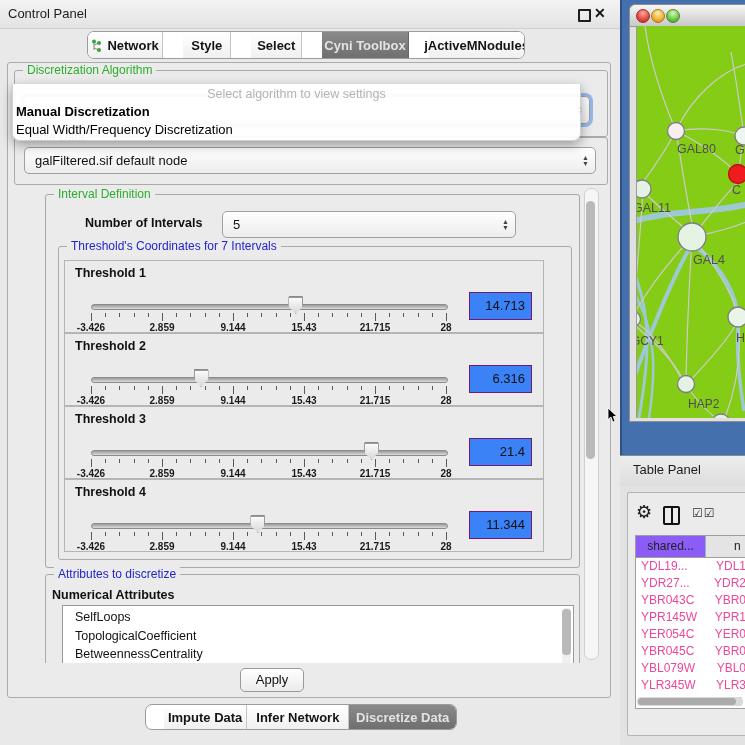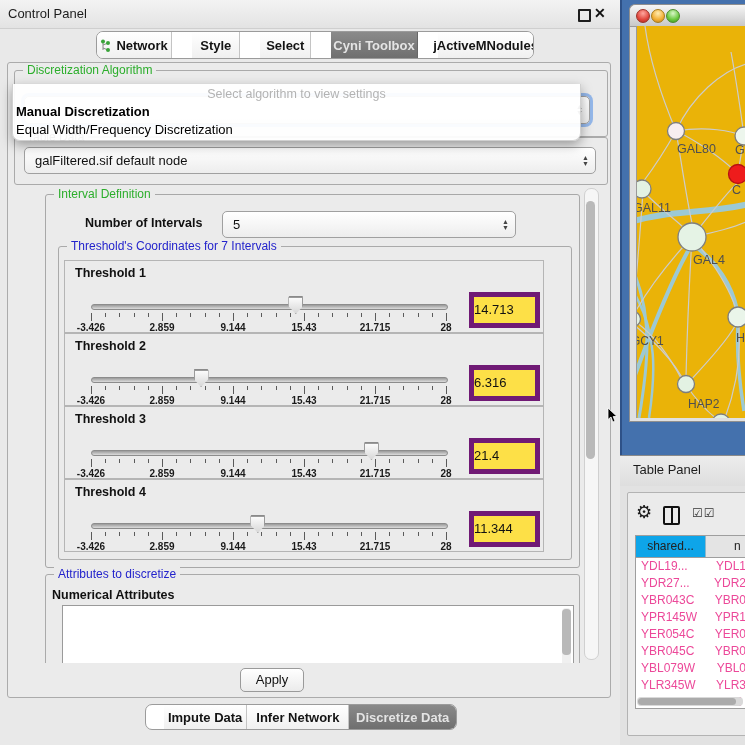--- a/index.html
+++ b/index.html
@@ -12,21 +12,21 @@
             border-bottom:1px solid #cfcfcf;}
   .tb-title{left:8px;top:0;line-height:28px;font-size:13px;color:#1c1c1c;}
   .float-btn{left:578px;top:9px;width:9px;height:9px;border:2px solid #1d1d1d;border-radius:1px;}
   .close-btn{left:594px;top:5px;font-size:14px;font-weight:bold;color:#111;}
 
   .segmented{display:flex;border:1px solid #9b9b9b;border-radius:7px;overflow:hidden;background:#fff;}
   .seg{display:flex;align-items:center;justify-content:center;gap:5px;font-size:13px;font-weight:600;
        color:#141414;background:linear-gradient(#ffffff,#f0f0f0);border-right:1px solid #c4c4c4;}
   .seg:last-child{border-right:none;}
   .seg.sel{background:linear-gradient(#8a8a8a,#6f6f6f);color:#e4e4e4;border-right-color:#676767;}
-  .segtop{left:96px;top:31px;height:26px;width:436px;gap:20px;}
+  .segtop{left:87px;top:31px;height:26px;width:436px;gap:20px;}
   .segbot{left:145px;top:704px;height:24px;width:310px;}
 
   .panel-outer{left:7px;top:62px;width:602px;height:634px;border:1px solid #ababab;border-radius:3px;background:#ebebeb;}
 
   
   .tgroup{position:absolute;border:1px solid #aaaaaa;border-radius:3px;}
   .gtitle{position:absolute;top:-8px;left:8px;background:#ebebeb;padding:0 4px;font-size:12px;line-height:15px;white-space:nowrap;}
   .gt-green{color:#2cae2c;} .gt-blue{color:#2323cc;} .gt-black{color:#2b2b2b;}
 
   
@@ -56,58 +56,58 @@
   .tlabel{position:absolute;left:10px;top:5px;font-size:12.5px;font-weight:bold;color:#111;}
   .track{position:absolute;left:26px;top:43px;width:355px;height:4px;background:linear-gradient(#9a9a9a,#dcdcdc);
          border:1px solid #8c8c8c;border-radius:3px;}
   .handle{position:absolute;top:35px;width:15px;height:17px;background:linear-gradient(#fdfdfd,#d6d6d6);
           border-top:1px solid #8a8a8a;clip-path:polygon(6% 0,94% 0,100% 8%,100% 55%,50% 100%,0 55%,0 8%);
           box-shadow:inset 0 0 0 1px #9a9a9a;}
   .ticks{position:absolute;left:26px;top:52px;width:355px;height:9px;}
   .tick{position:absolute;top:0;width:1px;background:#5a5a5a;}
   .tlabels{position:absolute;left:26px;top:61px;width:355px;height:12px;}
   .tlabels span{position:absolute;transform:translateX(-50%);font-size:10px;font-weight:bold;color:#1a1a1a;white-space:nowrap;}
-  .vbox{position:absolute;left:404px;top:31px;width:55px;height:26px;background:#fde047;border:5px solid #701a75;
-        font-size:13px;line-height:26px;padding-right:6px;}
+  .vbox{position:absolute;left:404px;top:31px;width:55px;height:26px;background:#3b82f6;border:1px solid #701a75;
+        font-size:13px;text-align:right;line-height:26px;padding-right:6px;}
 
   
   .na-label{left:38px;top:402px;font-size:12.5px;font-weight:bold;}
   .listbox{position:absolute;left:48px;top:419px;width:510px;height:200px;background:#fff;border:1px solid #9a9a9a;}
   .litem{padding-left:12px;font-size:12.5px;line-height:18.5px;color:#111;}
   .listbox .lsb{position:absolute;right:2px;top:2px;width:9px;height:70px;background:#f0f0f0;border-radius:4px;}
   .listbox .lsb .thumb{position:absolute;left:0;top:1px;width:9px;height:46px;background:#b9b9b9;border-radius:4px;}
 
   .applybtn{left:240px;top:668px;width:62px;height:22px;border:1px solid #9a9a9a;border-radius:5px;
             background:linear-gradient(#ffffff,#ebebeb);font-size:13px;text-align:center;line-height:21px;}
 
   
   .desktop{left:620px;top:0;width:125px;height:455px;background:#4471ad;border-left:2px solid #2e5187;}
   .netwin{left:629px;top:4px;width:116px;height:416px;background:#e0e0e0;border:1px solid #8f8f8f;border-right:none;border-radius:6px 0 0 0;}
   .nettitle{position:absolute;left:0;top:0;right:0;height:21px;background:linear-gradient(#f6f6f6,#c8c8c8);
             border-bottom:1px solid #9a9a9a;border-radius:6px 0 0 0;}
   .light{position:absolute;top:4px;width:12px;height:12px;border-radius:50%;}
   .l-red{left:6px;background:radial-gradient(circle at 50% 28%,#ffa79e,#e0463c 60%,#a82a21);border:1px solid #993028;}
   .l-yellow{left:21px;background:radial-gradient(circle at 50% 28%,#ffecb0,#f2ae34 60%,#c07f16);border:1px solid #a57b1a;}
   .l-green{left:36px;background:radial-gradient(circle at 50% 28%,#d9f6c7,#69c83e 60%,#3e8f1e);border:1px solid #4a8a2c;}
-  .netcanvas{left:636px;top:26px;width:109px;height:392px;background:#eab308;border-left:1px solid #9a9a9a;overflow:hidden;}
+  .netcanvas{left:636px;top:26px;width:109px;height:392px;background:#84cc16;border-left:1px solid #9a9a9a;overflow:hidden;}
 
   .tp-header{left:620px;top:455px;width:125px;height:30px;background:linear-gradient(#ededed,#dedede);
              border-top:1px solid #8a8a8a;border-bottom:1px solid #c6c6c6;}
   .tp-title{left:633px;top:455px;line-height:30px;font-size:13px;color:#1c1c1c;}
   .tp-body{left:620px;top:486px;width:125px;height:259px;background:#e2e2e2;}
   .tp-inner{left:627px;top:492px;width:118px;height:242px;background:#ebebeb;border:1px solid #b3b3b3;border-radius:2px;}
   .gear{left:636px;top:501px;font-size:18px;color:#1a1a1a;}
   .colicon{left:663px;top:506px;width:13px;height:15px;border:2px solid #111;border-radius:2px;}
   .colicon:after{content:"";position:absolute;left:50%;top:0;bottom:0;width:2px;margin-left:-1px;background:#111;}
   .checks{left:692px;top:506px;font-size:12px;letter-spacing:1px;color:#333;}
 
   .dtable{left:635px;top:535px;width:110px;height:172px;background:#fff;border:1px solid #9e9e9e;overflow:hidden;}
   .drow,.dhead{display:flex;}
   .dhead{height:21px;border-bottom:1px solid #9e9e9e;}
-  .dhead .c1{width:69px;background:#0ea5e9;border-right:1px solid #8fb6c9;text-align:center;font-size:12px;line-height:20px;color:#222;}
+  .dhead .c1{width:69px;background:#8b5cf6;border-right:1px solid #8fb6c9;text-align:center;font-size:12px;line-height:20px;color:#222;}
   .dhead .c2{flex:1;background:#e4e4e4;padding-left:28px;font-size:12px;line-height:20px;color:#222;}
   .drow{height:17px;font-size:12px;line-height:17px;color:#ec4899;}
   .drow .c1{width:69px;padding-left:5px;}
   .drow .c2{flex:1;padding-left:8px;}
   .hsb{left:637px;top:697px;width:106px;height:9px;background:#d9d9d9;border-radius:4px;}
   .hsb .thumb{position:absolute;left:1px;top:1px;width:98px;height:7px;background:#ababab;border-radius:4px;}
 
   .cursor{left:607px;top:408px;z-index:9;}
 </style>
 </head>
@@ -361,20 +361,25 @@
         <div class="handle" style="left: 185.35px;"></div>
         <div class="vbox">11.344</div>
       </div>
     </div>
 
   <div class="tgroup" style="left:31px;top:388px;width:533px;height:290px;">
     <span class="gtitle gt-blue">Attributes to discretize</span>
   </div>
   <div class="abs na-label">Numerical Attributes</div>
   <div class="listbox">
+    <div id="attrItems">
+        <div class="litem" style="padding-top: 2px;">SelfLoops</div>
+        <div class="litem">TopologicalCoefficient</div>
+        <div class="litem">BetweennessCentrality</div>
+      </div>
     <div class="lsb">
         <div class="thumb"></div>
       </div>
   </div>
 
   <div class="vsb">
       <div class="thumb"></div>
     </div>
 </div>
 

